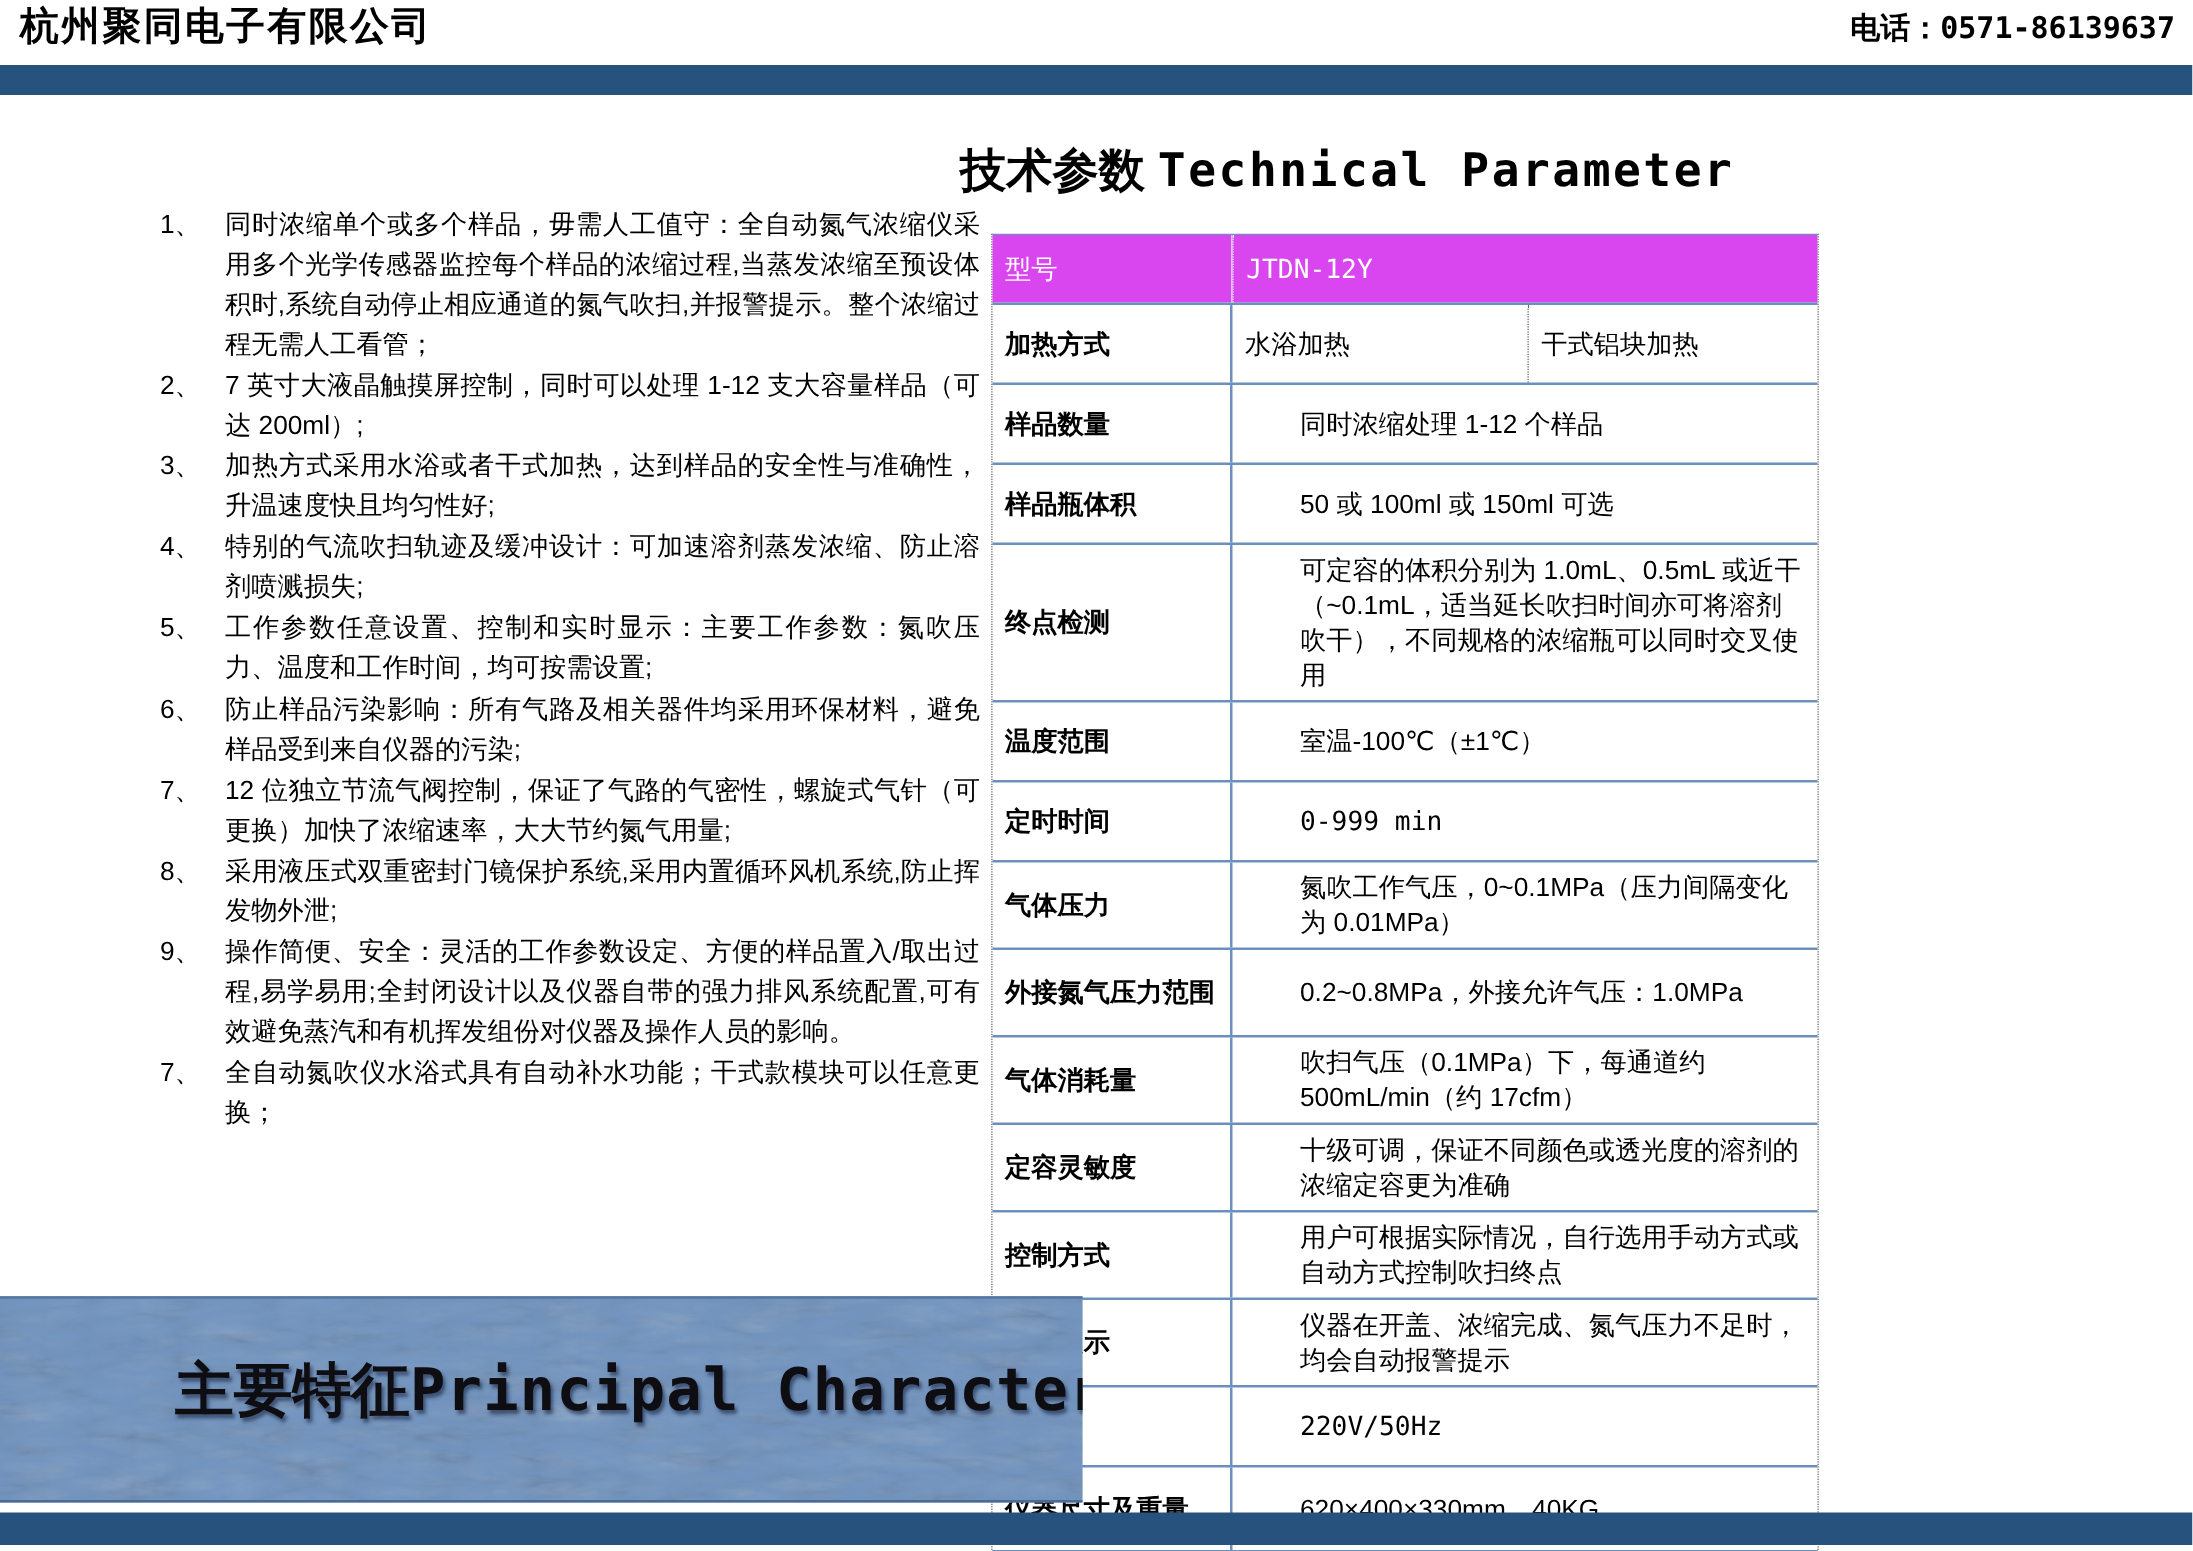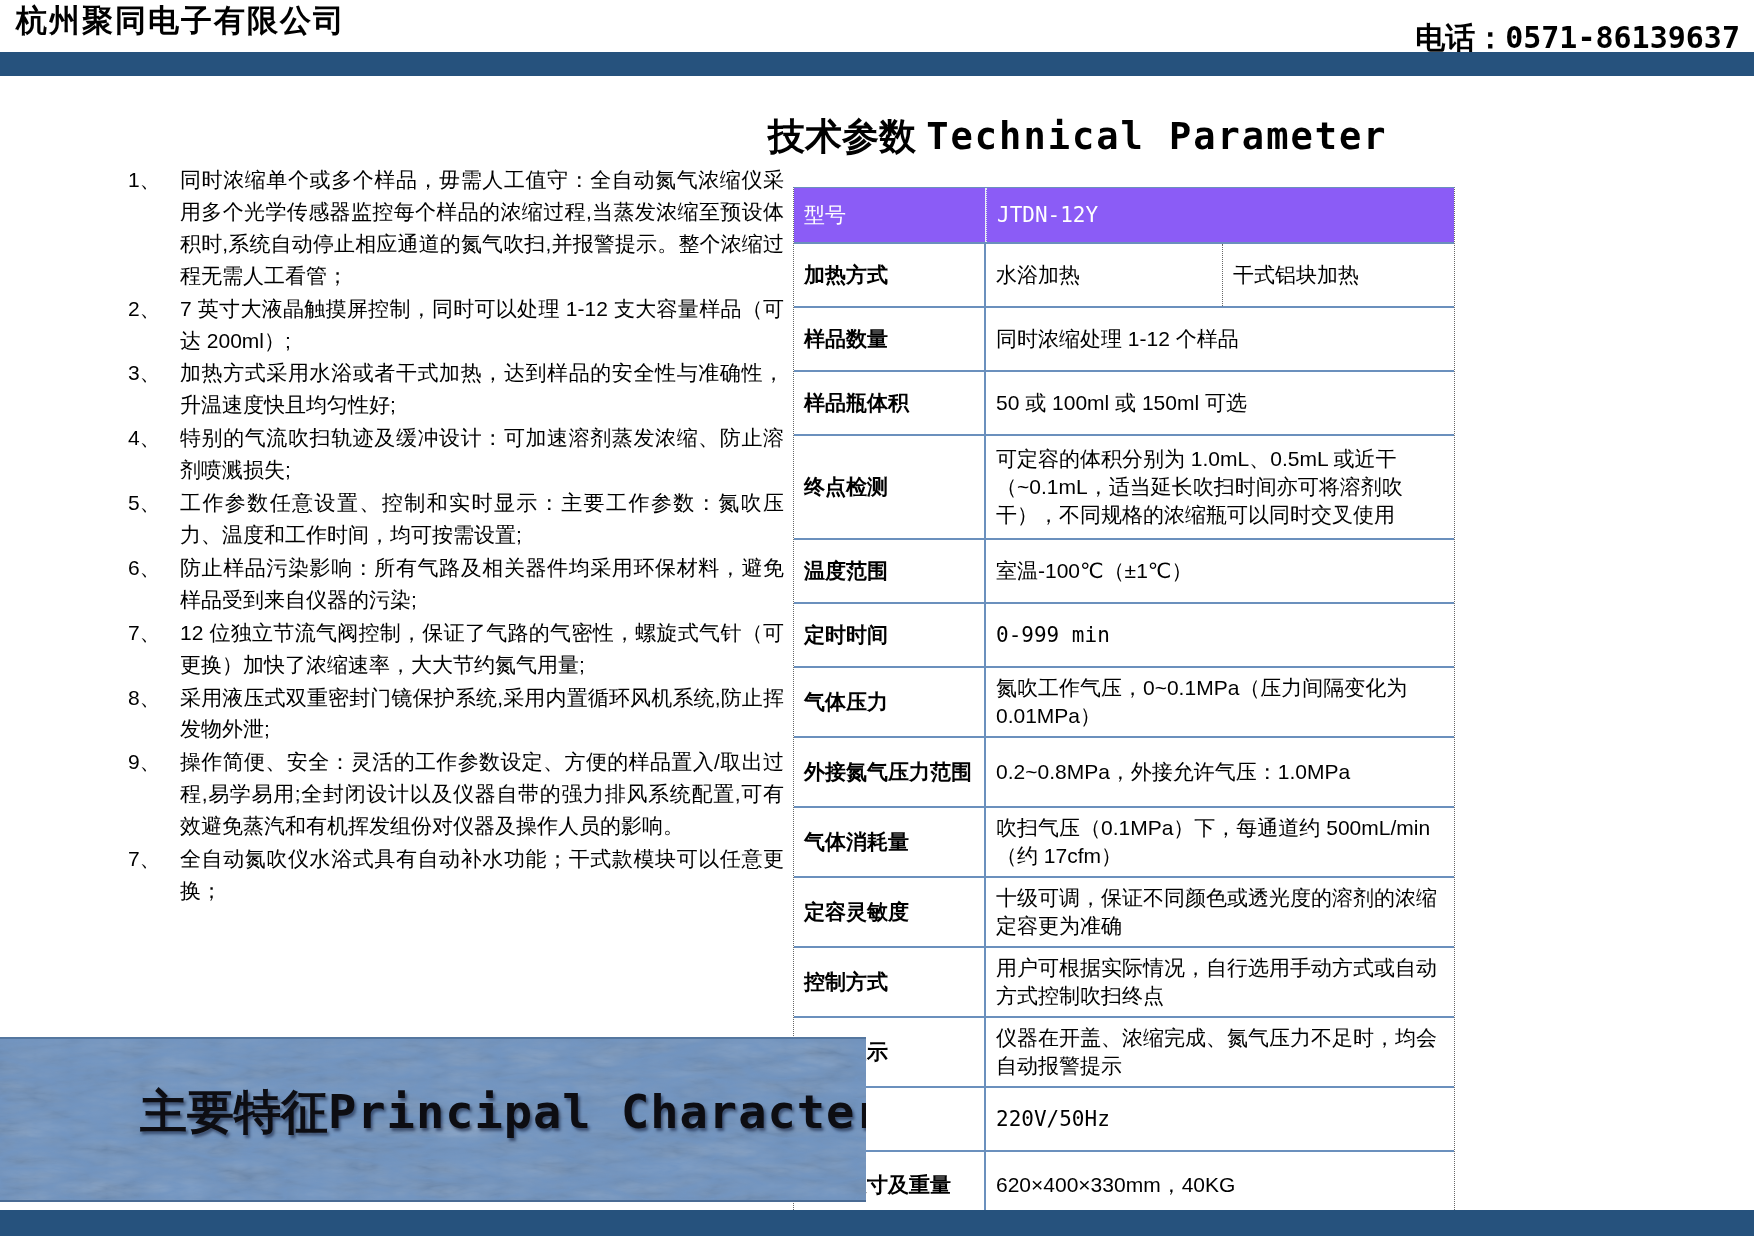--- a/index.html
+++ b/index.html
@@ -8,21 +8,21 @@
     background:#ffffff;
     font-family:"Liberation Sans","DejaVu Sans",sans-serif;
     color:#000;
   }
   
   .company{
     position:absolute;left:16px;top:0;font-size:31px;font-weight:bold;
     letter-spacing:2px;
   }
   .phone{
-    position:absolute;right:14px;top:18px;font-size:30px;font-weight:bold;
+    position:absolute;right:14px;top:6px;font-size:24px;font-weight:bold;
     font-family:"DejaVu Sans Mono","DejaVu Sans",sans-serif;
   }
   .top-rule{
     position:absolute;left:0;top:52px;width:1754px;height:24px;
     background:#26527d;
   }
   
   .features{
     position:absolute;left:128px;top:164px;width:656px;
     font-size:21px;line-height:1.52;text-align:justify;
@@ -49,23 +49,23 @@
   .prow{
     display:grid;grid-template-columns:192px 236px 1fr;
     border-top:2px solid #6b90bd;
   }
   .prow:first-child{border-top:none;}
   .cell{
     padding:6px 10px;display:flex;align-items:center;
     box-sizing:border-box;
   }
   .cell.lab{border-right:2px solid #6b90bd;font-weight:bold;}
-  .cell.v-merged{grid-column:2/4;}
+  .cell.v-merged{grid-column:2/4;margin-left:44px;}
   .cell.v2{border-left:1px dotted #666;}
-  .prow.head{background:#8b5cf6;color:#fff;min-height:54px;}
+  .prow.head{background:#d946ef;color:#fff;min-height:54px;}
   .prow.head .cell.lab{border-right:1px solid #e8eef6;font-weight:normal;}
   .prow.head .cell.v2{border-left:1px dotted #dfe7f2;}
   .latin{font-family:"DejaVu Sans Mono","DejaVu Sans",sans-serif;}
   .r-h54{min-height:54px}.r-h62{min-height:62px}.r-h68{min-height:68px}
   .r-h100{min-height:102px}.r-h66{min-height:66px}
   
   .banner{
     position:absolute;left:0;top:1037px;width:866px;height:161px;
     background:#7295c1;border-top:2px solid #55779f;
     border-bottom:2px solid #4a6b94;overflow:hidden;

